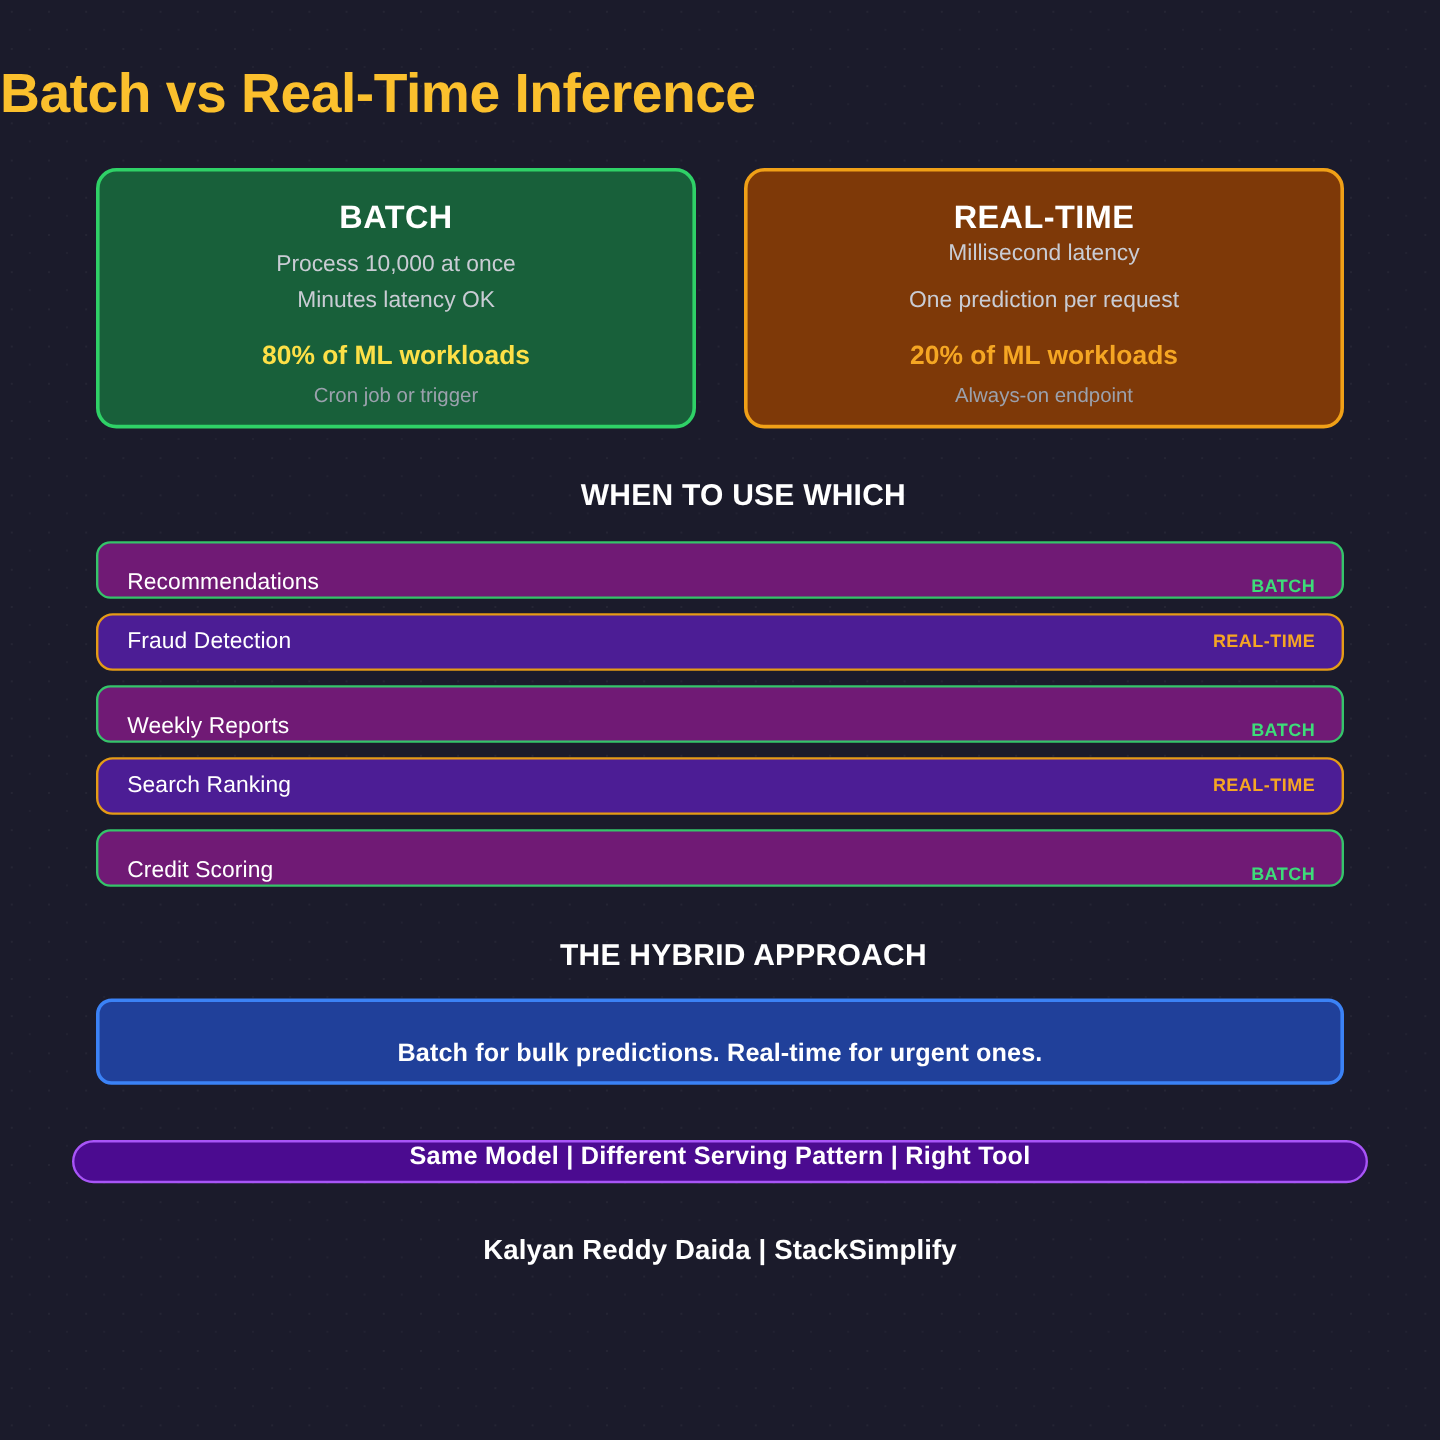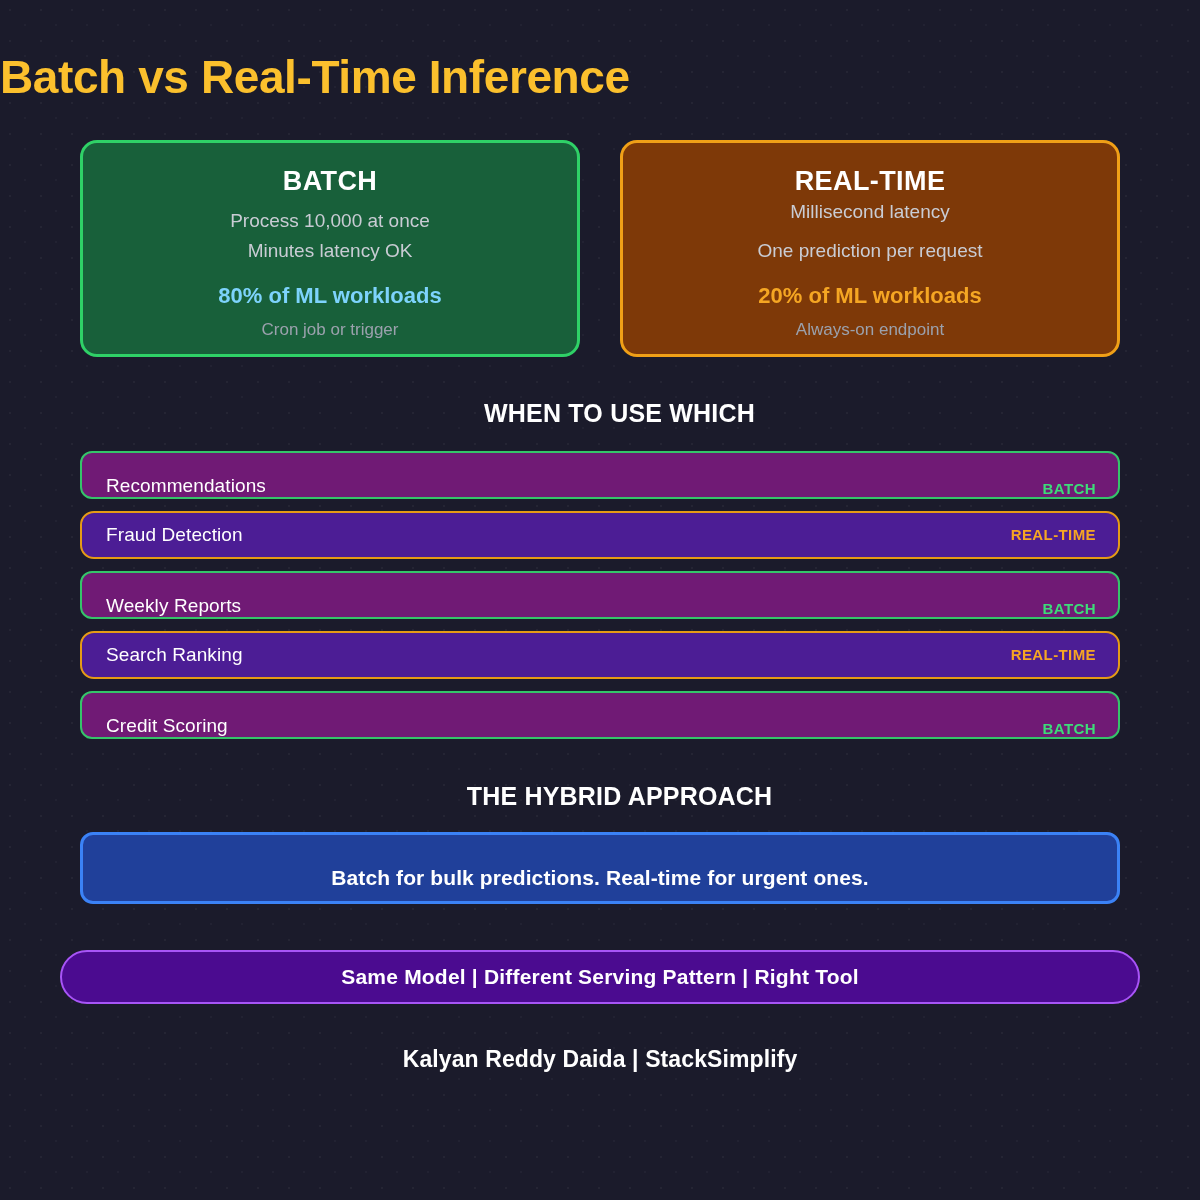--- a/index.html
+++ b/index.html
@@ -83,21 +83,21 @@
     line-height: 1.58;
     font-weight: 400;
   }
   .card-line.first { margin-top: 9px; }
   .card-highlight {
     font-size: 22px;
     font-weight: 700;
     margin-top: 17px;
     line-height: 1.2;
   }
-  .card.batch .card-highlight { color: #7dd3fc; }
+  .card.batch .card-highlight { color: #fde047; }
   .card.realtime .card-highlight { color: #f5a623; }
   .card-sub {
     font-size: 17px;
     color: #9ba1ad;
     margin-top: 11px;
     line-height: 1.2;
   }
 
   
   .section-heading {
@@ -168,27 +168,26 @@
     font-size: 21px;
     font-weight: 700;
     color: #ffffff;
     letter-spacing: 0.1px;
     margin-top: 20px;
   }
 
   
   .pill {
     margin: 46px 60px 0 60px;
-    height: 54px;
+    height: 36px;
     border-radius: 27px;
     border: 2px solid #a855f7;
     background: #4b0b90;
     box-sizing: border-box;
     display: flex;
-    align-items: center;
     justify-content: center;
   }
   .pill-text {
     font-size: 21px;
     font-weight: 700;
     color: #ffffff;
     letter-spacing: 0.2px;
   }
 
   

